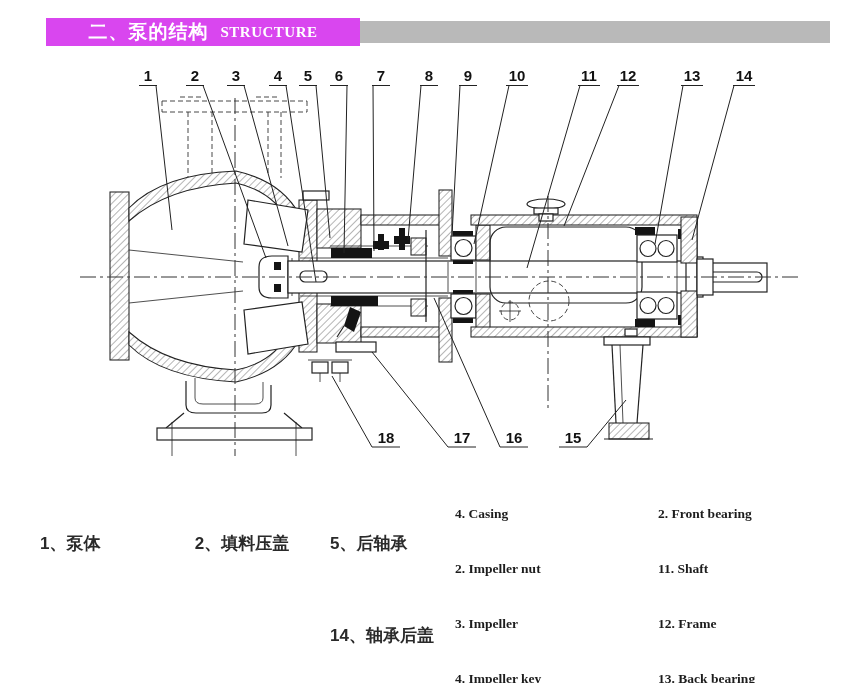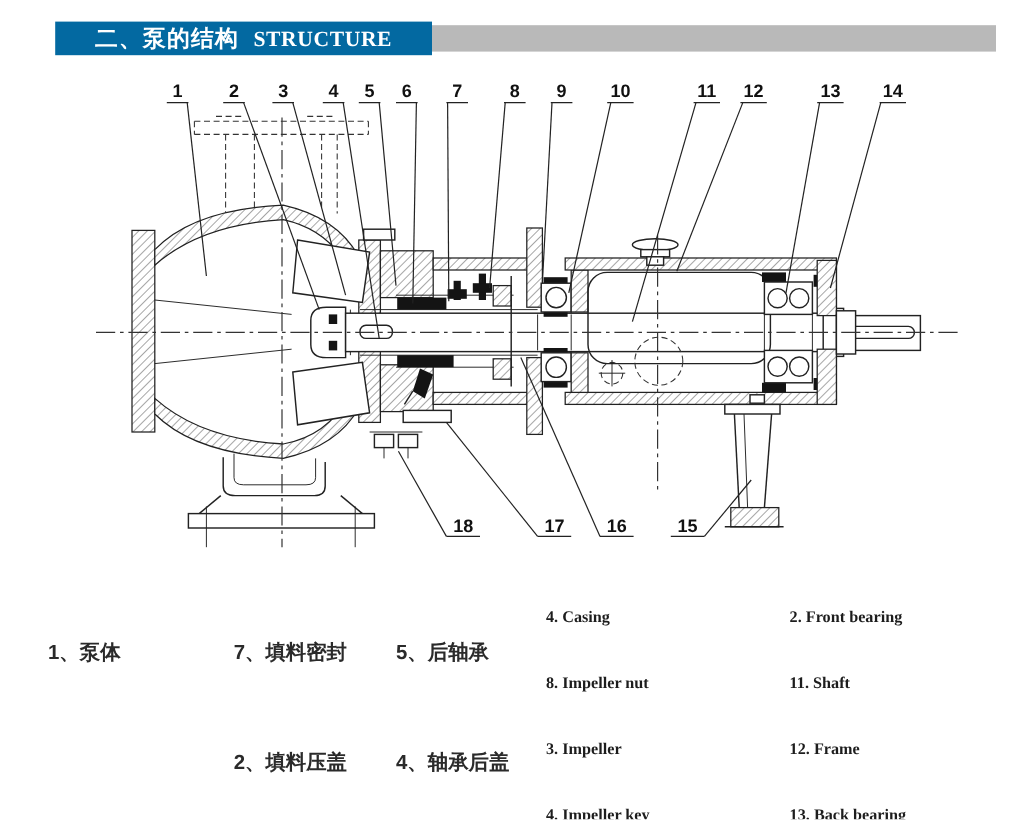--- a/index.html
+++ b/index.html
@@ -1,22 +1,22 @@
 <!DOCTYPE html>
 <html><head>
 <meta charset="utf-8">
 <style>
   html,body{margin:0;padding:0;background:#ffffff;}
   #page{position:relative;width:862px;height:683px;background:#ffffff;overflow:hidden;
         font-family:"Liberation Sans", sans-serif;}
   
-  #titlebar{position:absolute;left:46px;top:18px;width:314px;height:28px;background:#0369a1;
+  #titlebar{position:absolute;left:46px;top:18px;width:314px;height:28px;background:#d946ef;
             color:#fff;display:flex;align-items:center;justify-content:center;gap:12px;
             font-weight:bold;font-size:19px;letter-spacing:1px;}
-  #titlebar .en{font-family:"Liberation Serif", serif;font-size:18px;letter-spacing:0.5px;}
+  #titlebar .en{font-family:"Liberation Serif", serif;font-size:15px;letter-spacing:0.5px;}
   #graybar{position:absolute;left:360px;top:21px;width:470px;height:22px;background:#b9b9b9;}
   
   #draw{position:absolute;left:0;top:60px;width:862px;height:405px;}
   .s{stroke:#222;fill:none;stroke-width:1.2;}
   .t{stroke:#222;fill:none;stroke-width:0.8;}
   .wh{fill:#ffffff;stroke:#222;stroke-width:1.2;}
   .hat{fill:url(#hat);stroke:#222;stroke-width:1.05;}
   .blk{fill:#141414;stroke:none;}
   .dash{stroke:#333;stroke-width:0.9;fill:none;stroke-dasharray:5 3;}
   .cl{stroke:#333;stroke-width:1;fill:none;stroke-dasharray:16 4 3 4;}
@@ -290,39 +290,38 @@
   </svg>
 
   <div class="cncol" id="cn1">
     <div>1、泵体</div>
     
     
     
     
   </div>
   <div class="cncol" id="cn2">
-    <div> 7、填料密封</div>
     <div> 2、填料压盖</div>
     
     
     
     
   </div>
   <div class="cncol" id="cn3">
     <div>5、后轴承</div>
-    <div>4、轴承后盖</div>
+    <div>14、轴承后盖</div>
     
     
     
     
   </div>
 
   <div class="encol" id="en1">
     <div>4. Casing</div>
-    <div>8. Impeller nut</div>
+    <div>2. Impeller nut</div>
     <div>3. Impeller</div>
     <div>4. Impeller key</div>
     
     
     
     
     
   </div>
   <div class="encol" id="en2">
     <div>2. Front bearing</div>

